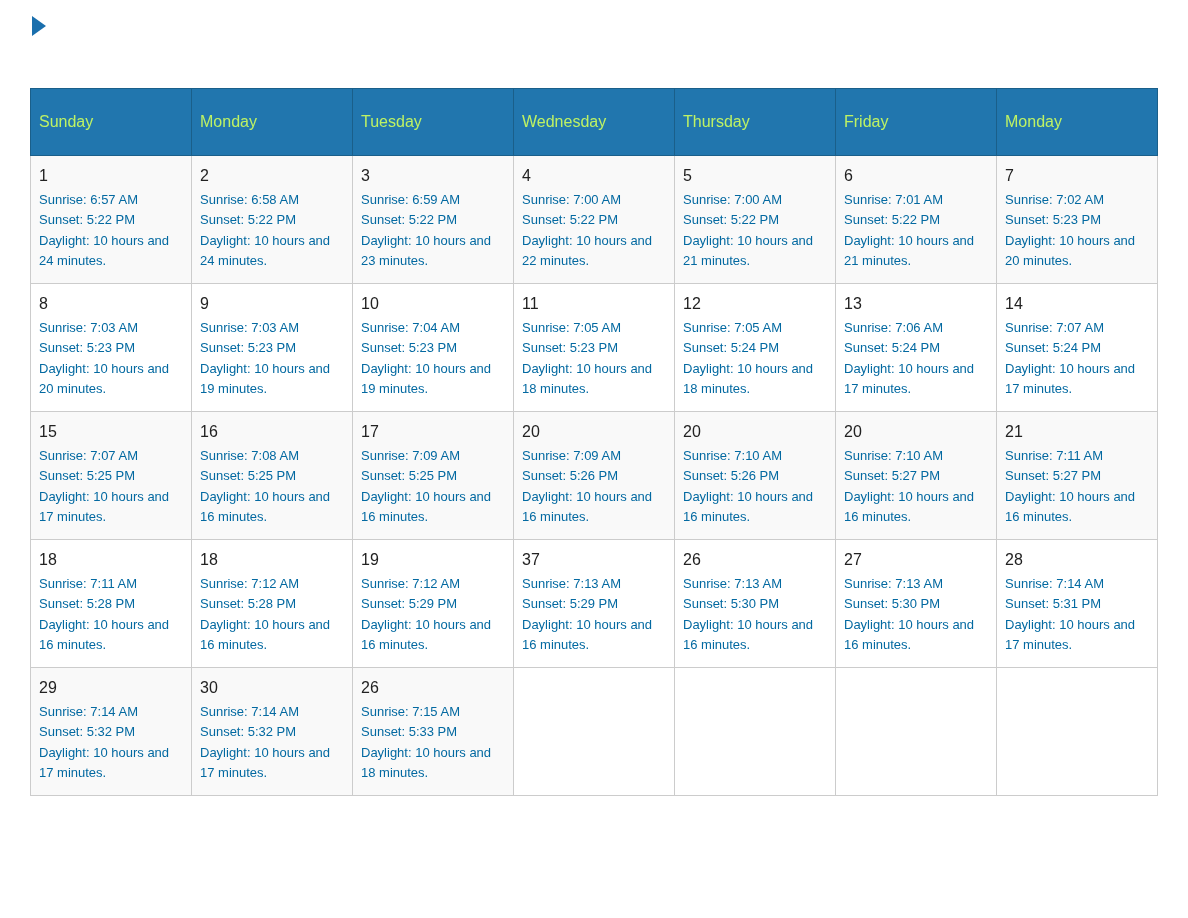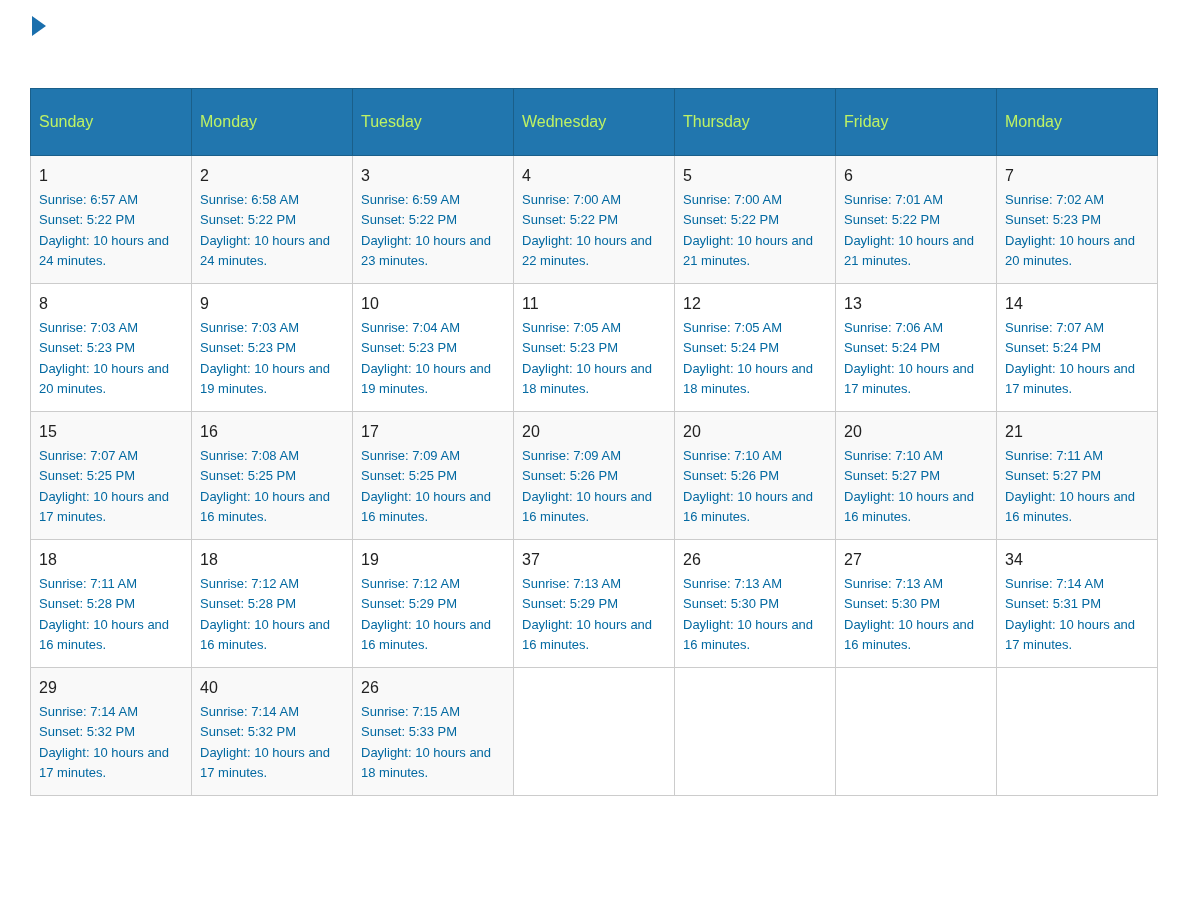--- a/index.html
+++ b/index.html
@@ -248,31 +248,31 @@
       </td>
         <td>
         <span class="day-num">26</span>
         <span class="day-info">Sunrise: 7:13 AM<br>Sunset: 5:30 PM<br>Daylight: 10 hours and 16 minutes.</span>
       </td>
         <td>
         <span class="day-num">27</span>
         <span class="day-info">Sunrise: 7:13 AM<br>Sunset: 5:30 PM<br>Daylight: 10 hours and 16 minutes.</span>
       </td>
         <td>
-        <span class="day-num">34</span>
+        <span class="day-num">28</span>
         <span class="day-info">Sunrise: 7:14 AM<br>Sunset: 5:31 PM<br>Daylight: 10 hours and 17 minutes.</span>
       </td>
       </tr>
       <tr>
         <td>
         <span class="day-num">29</span>
         <span class="day-info">Sunrise: 7:14 AM<br>Sunset: 5:32 PM<br>Daylight: 10 hours and 17 minutes.</span>
       </td>
         <td>
-        <span class="day-num">40</span>
+        <span class="day-num">30</span>
         <span class="day-info">Sunrise: 7:14 AM<br>Sunset: 5:32 PM<br>Daylight: 10 hours and 17 minutes.</span>
       </td>
         <td>
         <span class="day-num">26</span>
         <span class="day-info">Sunrise: 7:15 AM<br>Sunset: 5:33 PM<br>Daylight: 10 hours and 18 minutes.</span>
       </td>
         <td class="empty-cell"></td>
         <td class="empty-cell"></td>
         <td class="empty-cell"></td>
         <td class="empty-cell"></td>

